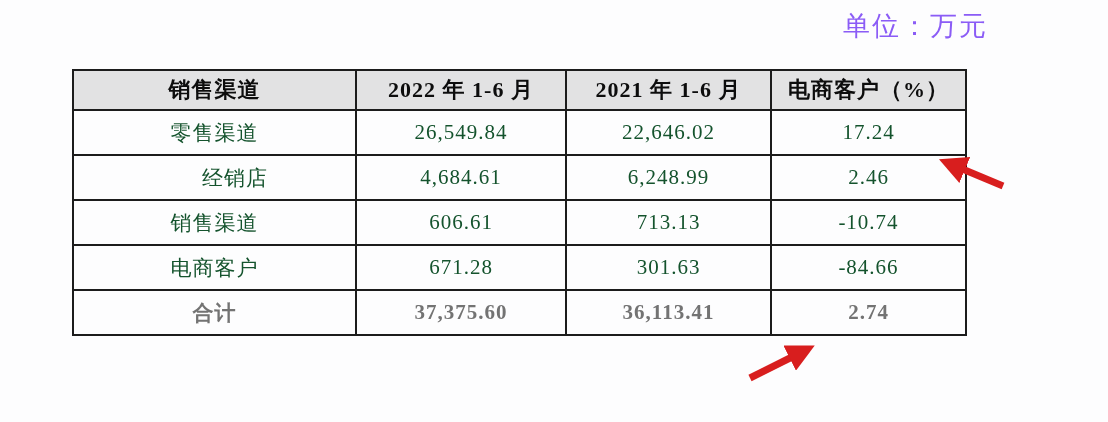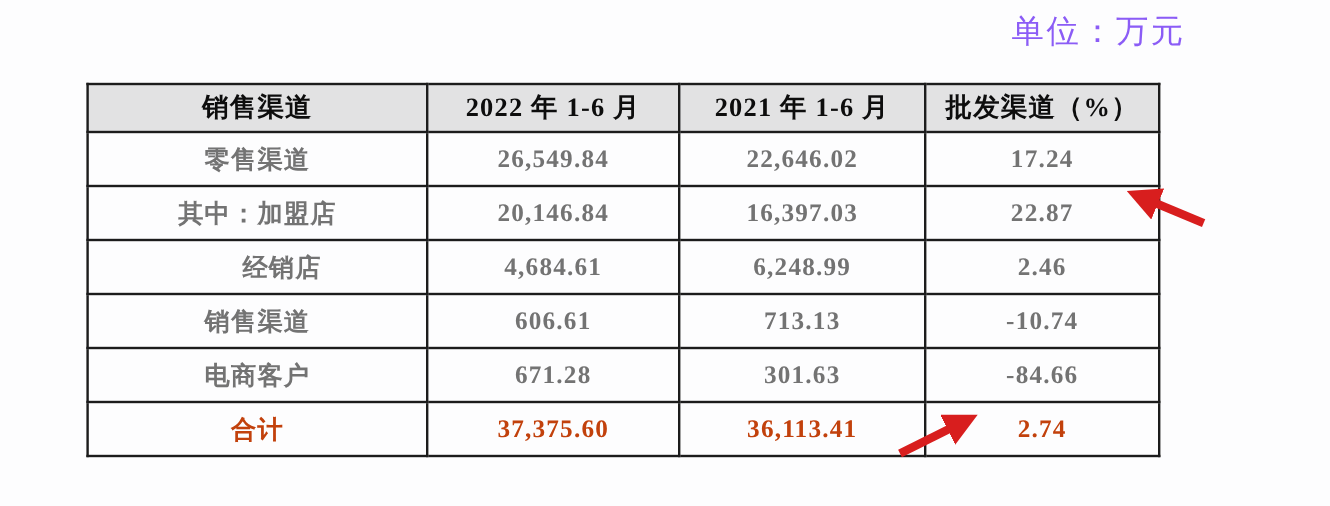--- a/index.html
+++ b/index.html
@@ -13,30 +13,29 @@
     font-size:27px;color:#8b5cf6;letter-spacing:2px;white-space:nowrap;
   }
   table.report{
     position:absolute;left:72px;top:69px;width:893px;
     border-collapse:collapse;table-layout:fixed;
   }
   .report th,.report td{
     border:2px solid #1c1c1c;
     text-align:center;vertical-align:middle;
     padding:0;height:43px;
-    font-size:21px;color:#737373;
+    font-size:21px;color:#14532d;
     letter-spacing:1px;
-    font-weight:bold;
   }
   .report th{
     background:#e2e2e3;color:#0d0d0d;
     font-weight:bold;font-size:22px;height:38px;
   }
   .report td.sub-indent{padding-left:41px}
-  .report tr.total-row td{font-weight:bold;color:#c2410c}
+  .report tr.total-row td{font-weight:bold;color:#737373}
   .annotation-layer{
     position:absolute;left:0;top:0;width:1108px;height:422px;
     pointer-events:none;
   }
 </style>
 </head>
 <body>
 
 <div class="unit-label">单位：万元</div>
 
@@ -45,35 +44,29 @@
     <col style="width:283px">
       <col style="width:210px">
       <col style="width:205px">
       <col style="width:195px">
   </colgroup>
   <thead>
     <tr>
       <th>销售渠道</th>
       <th>2022 年 1-6 月</th>
       <th>2021 年 1-6 月</th>
-      <th>批发渠道（%）</th>
+      <th>电商客户（%）</th>
     </tr>
   </thead>
   <tbody>
     <tr>
       <td>零售渠道</td>
       <td>26,549.84</td>
       <td>22,646.02</td>
       <td>17.24</td>
-    </tr>
-    <tr>
-      <td>其中：加盟店</td>
-      <td>20,146.84</td>
-      <td>16,397.03</td>
-      <td>22.87</td>
     </tr>
     <tr>
       <td class="sub-indent">经销店</td>
       <td>4,684.61</td>
       <td>6,248.99</td>
       <td>2.46</td>
     </tr>
     <tr>
       <td>销售渠道</td>
       <td>606.61</td>

